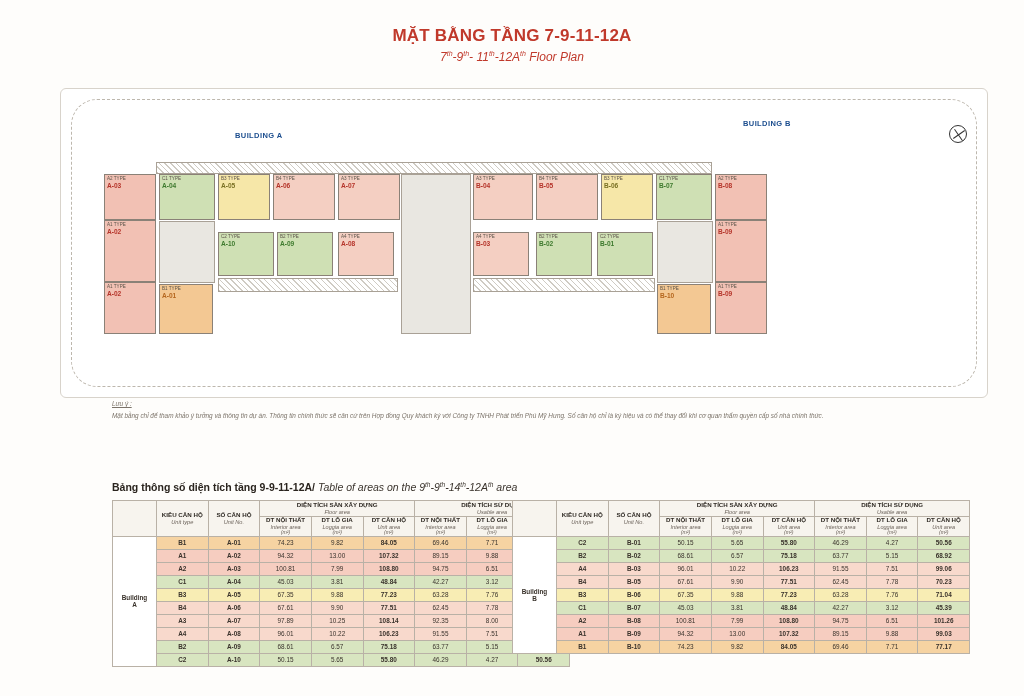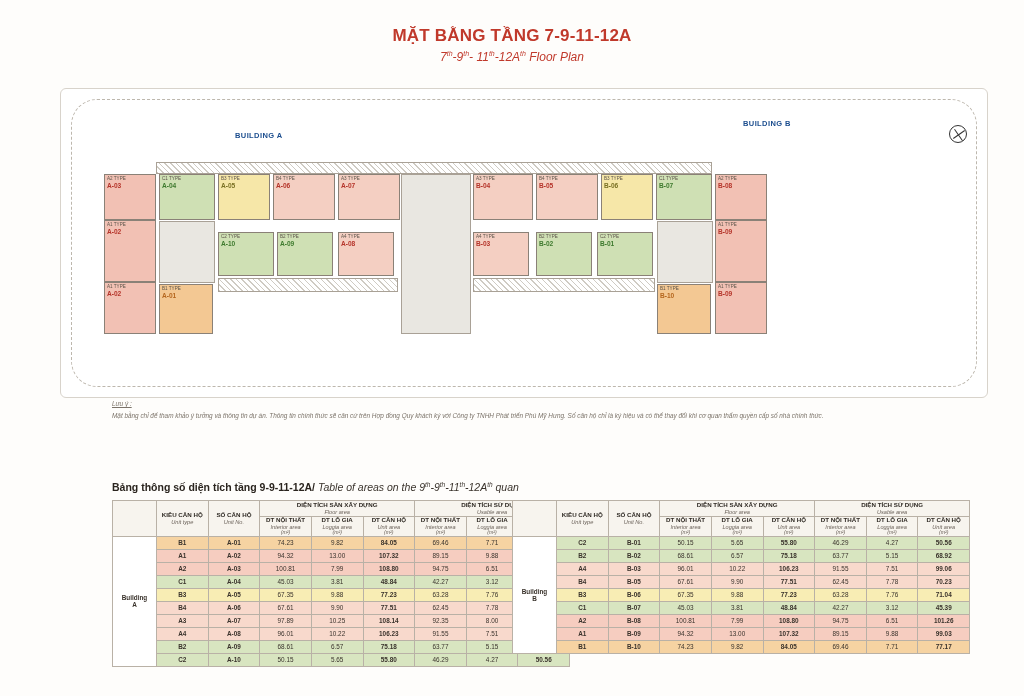--- a/index.html
+++ b/index.html
@@ -315,21 +315,21 @@
       </div>
   </div>
 
   <div class="note">
     <span class="note-title">Lưu ý :</span>
     <span>Mặt bằng chỉ để tham khảo ý tưởng và thông tin dự án. Thông tin chính thức sẽ căn cứ trên Hợp đồng Quy khách ký với Công ty TNHH Phát triển Phú Mỹ Hưng. Số căn hộ chỉ là ký hiệu và có thể thay đổi khi</span>
     <span>cơ quan thẩm quyền cấp số nhà chính thức.</span>
   </div>
 
   <div class="tbl-heading">
-    <b>Bảng thông số diện tích tầng 9-9-11-12A/</b><i><span> Table of areas on the 9</span><sup>th</sup><span>-9</span><sup>th</sup><span>-11</span><sup>th</sup><span>-12A</span><sup>th</sup><span> quan</span></i>
+    <b>Bảng thông số diện tích tầng 9-9-11-12A/</b><i><span> Table of areas on the 9</span><sup>th</sup><span>-9</span><sup>th</sup><span>-14</span><sup>th</sup><span>-12A</span><sup>th</sup><span> area</span></i>
   </div>
 
   <div class="tbl-wrap left">
     <table class="areas" id="table-a">
         <thead>
           <tr class="grp-head">
             <th rowspan="2" style="width: 44px;"></th>
             <th rowspan="2">
               <span class="vn">KIỂU CĂN HỘ</span>
               <span class="en">Unit type</span>

